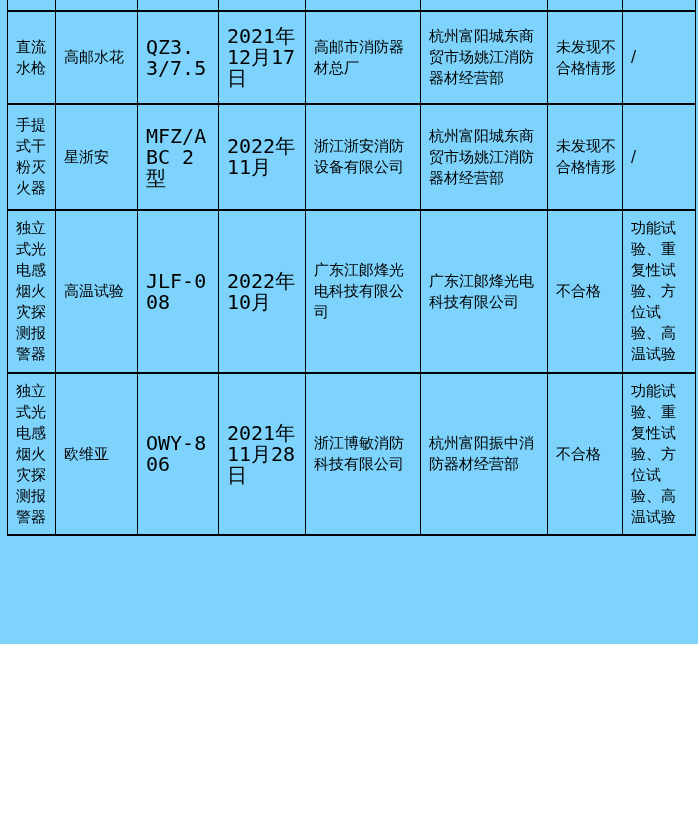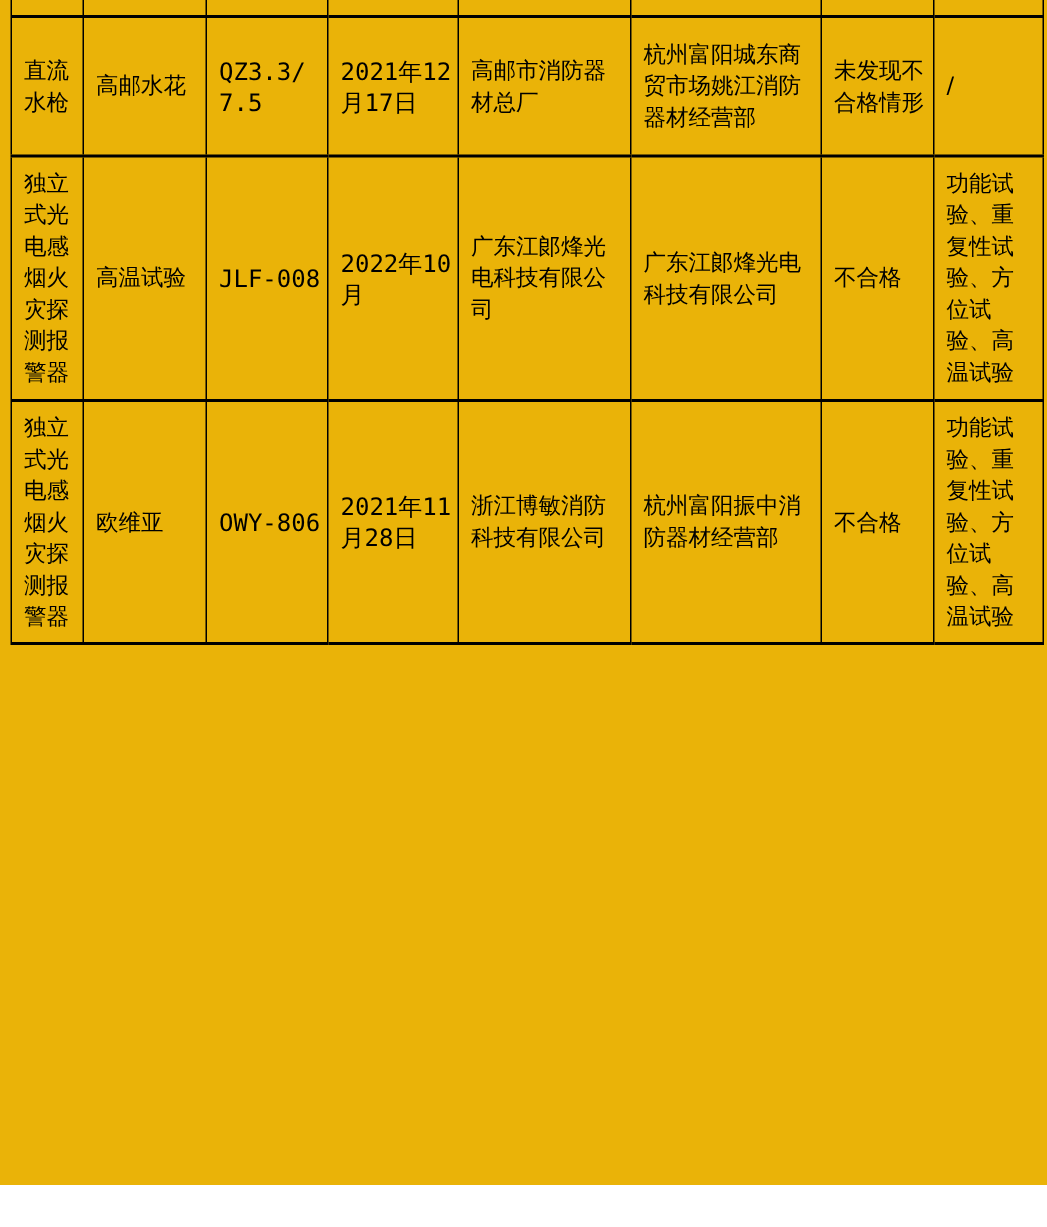--- a/index.html
+++ b/index.html
@@ -3,23 +3,23 @@
 <meta charset="utf-8">
 <style>
   html, body {
     margin: 0;
     padding: 0;
     background: #ffffff;
   }
   .stage {
     position: relative;
     width: 698px;
-    height: 790px;
+    height: 644px;
     overflow: hidden;
-    background: #eab308;
+    background: #7dd3fc;
     font-family: "DejaVu Sans", sans-serif;
   }
   table.results {
     position: absolute;
     left: 7px;
     top: 0;
     width: 688px;
     border-collapse: collapse;
     table-layout: fixed;
   }
@@ -52,21 +52,21 @@
   
   tr.r0 { height: 93px; }
   tr.r1 { height: 126px; }
   tr.r2 { height: 106px; }
   tr.r3 { height: 117px; }
   tr.r4 { height: 163px; }
   tr.r5 { height: 162px; }
   
   td.col-model, td.col-date {
     font-family: "DejaVu Sans Mono", monospace;
-    font-size: 16px;
+    font-size: 20px;
     word-break: break-all;
   }
   td.col-remark { padding-right: 6px; }
   
   .underline { text-decoration: underline; }
   .alt-color { color: var(--alt-color, #3f3f70); }
 </style>
 </head>
 <body>
 
@@ -96,20 +96,30 @@
         <tr class="r0">
           <td class="col-product"><span>直流水枪</span></td>
           <td class="col-brand">高邮水花</td>
           <td class="col-model">QZ3.3/7.5</td>
           <td class="col-date">2021年12月17日</td>
           <td class="col-manufacturer">高邮市消防器材总厂</td>
           <td class="col-seller">杭州富阳城东商贸市场姚江消防器材经营部</td>
           <td class="col-result">未发现不合格情形</td>
           <td class="col-remark">/</td>
         </tr>
+        <tr class="r2">
+          <td class="col-product"><span>手提式干粉灭火器</span></td>
+          <td class="col-brand">星浙安</td>
+          <td class="col-model">MFZ/ABC 2型</td>
+          <td class="col-date">2022年11月</td>
+          <td class="col-manufacturer">浙江浙安消防设备有限公司</td>
+          <td class="col-seller">杭州富阳城东商贸市场姚江消防器材经营部</td>
+          <td class="col-result">未发现不合格情形</td>
+          <td class="col-remark">/</td>
+        </tr>
         <tr class="r4">
           <td class="col-product"><span>独立式光电感烟火灾探测报警器</span></td>
           <td class="col-brand">高温试验</td>
           <td class="col-model">JLF-008</td>
           <td class="col-date">2022年10月</td>
           <td class="col-manufacturer">广东江郞烽光电科技有限公司</td>
           <td class="col-seller">广东江郞烽光电科技有限公司</td>
           <td class="col-result">不合格</td>
           <td class="col-remark">功能试验、重复性试验、方位试验、高温试验</td>
         </tr>

